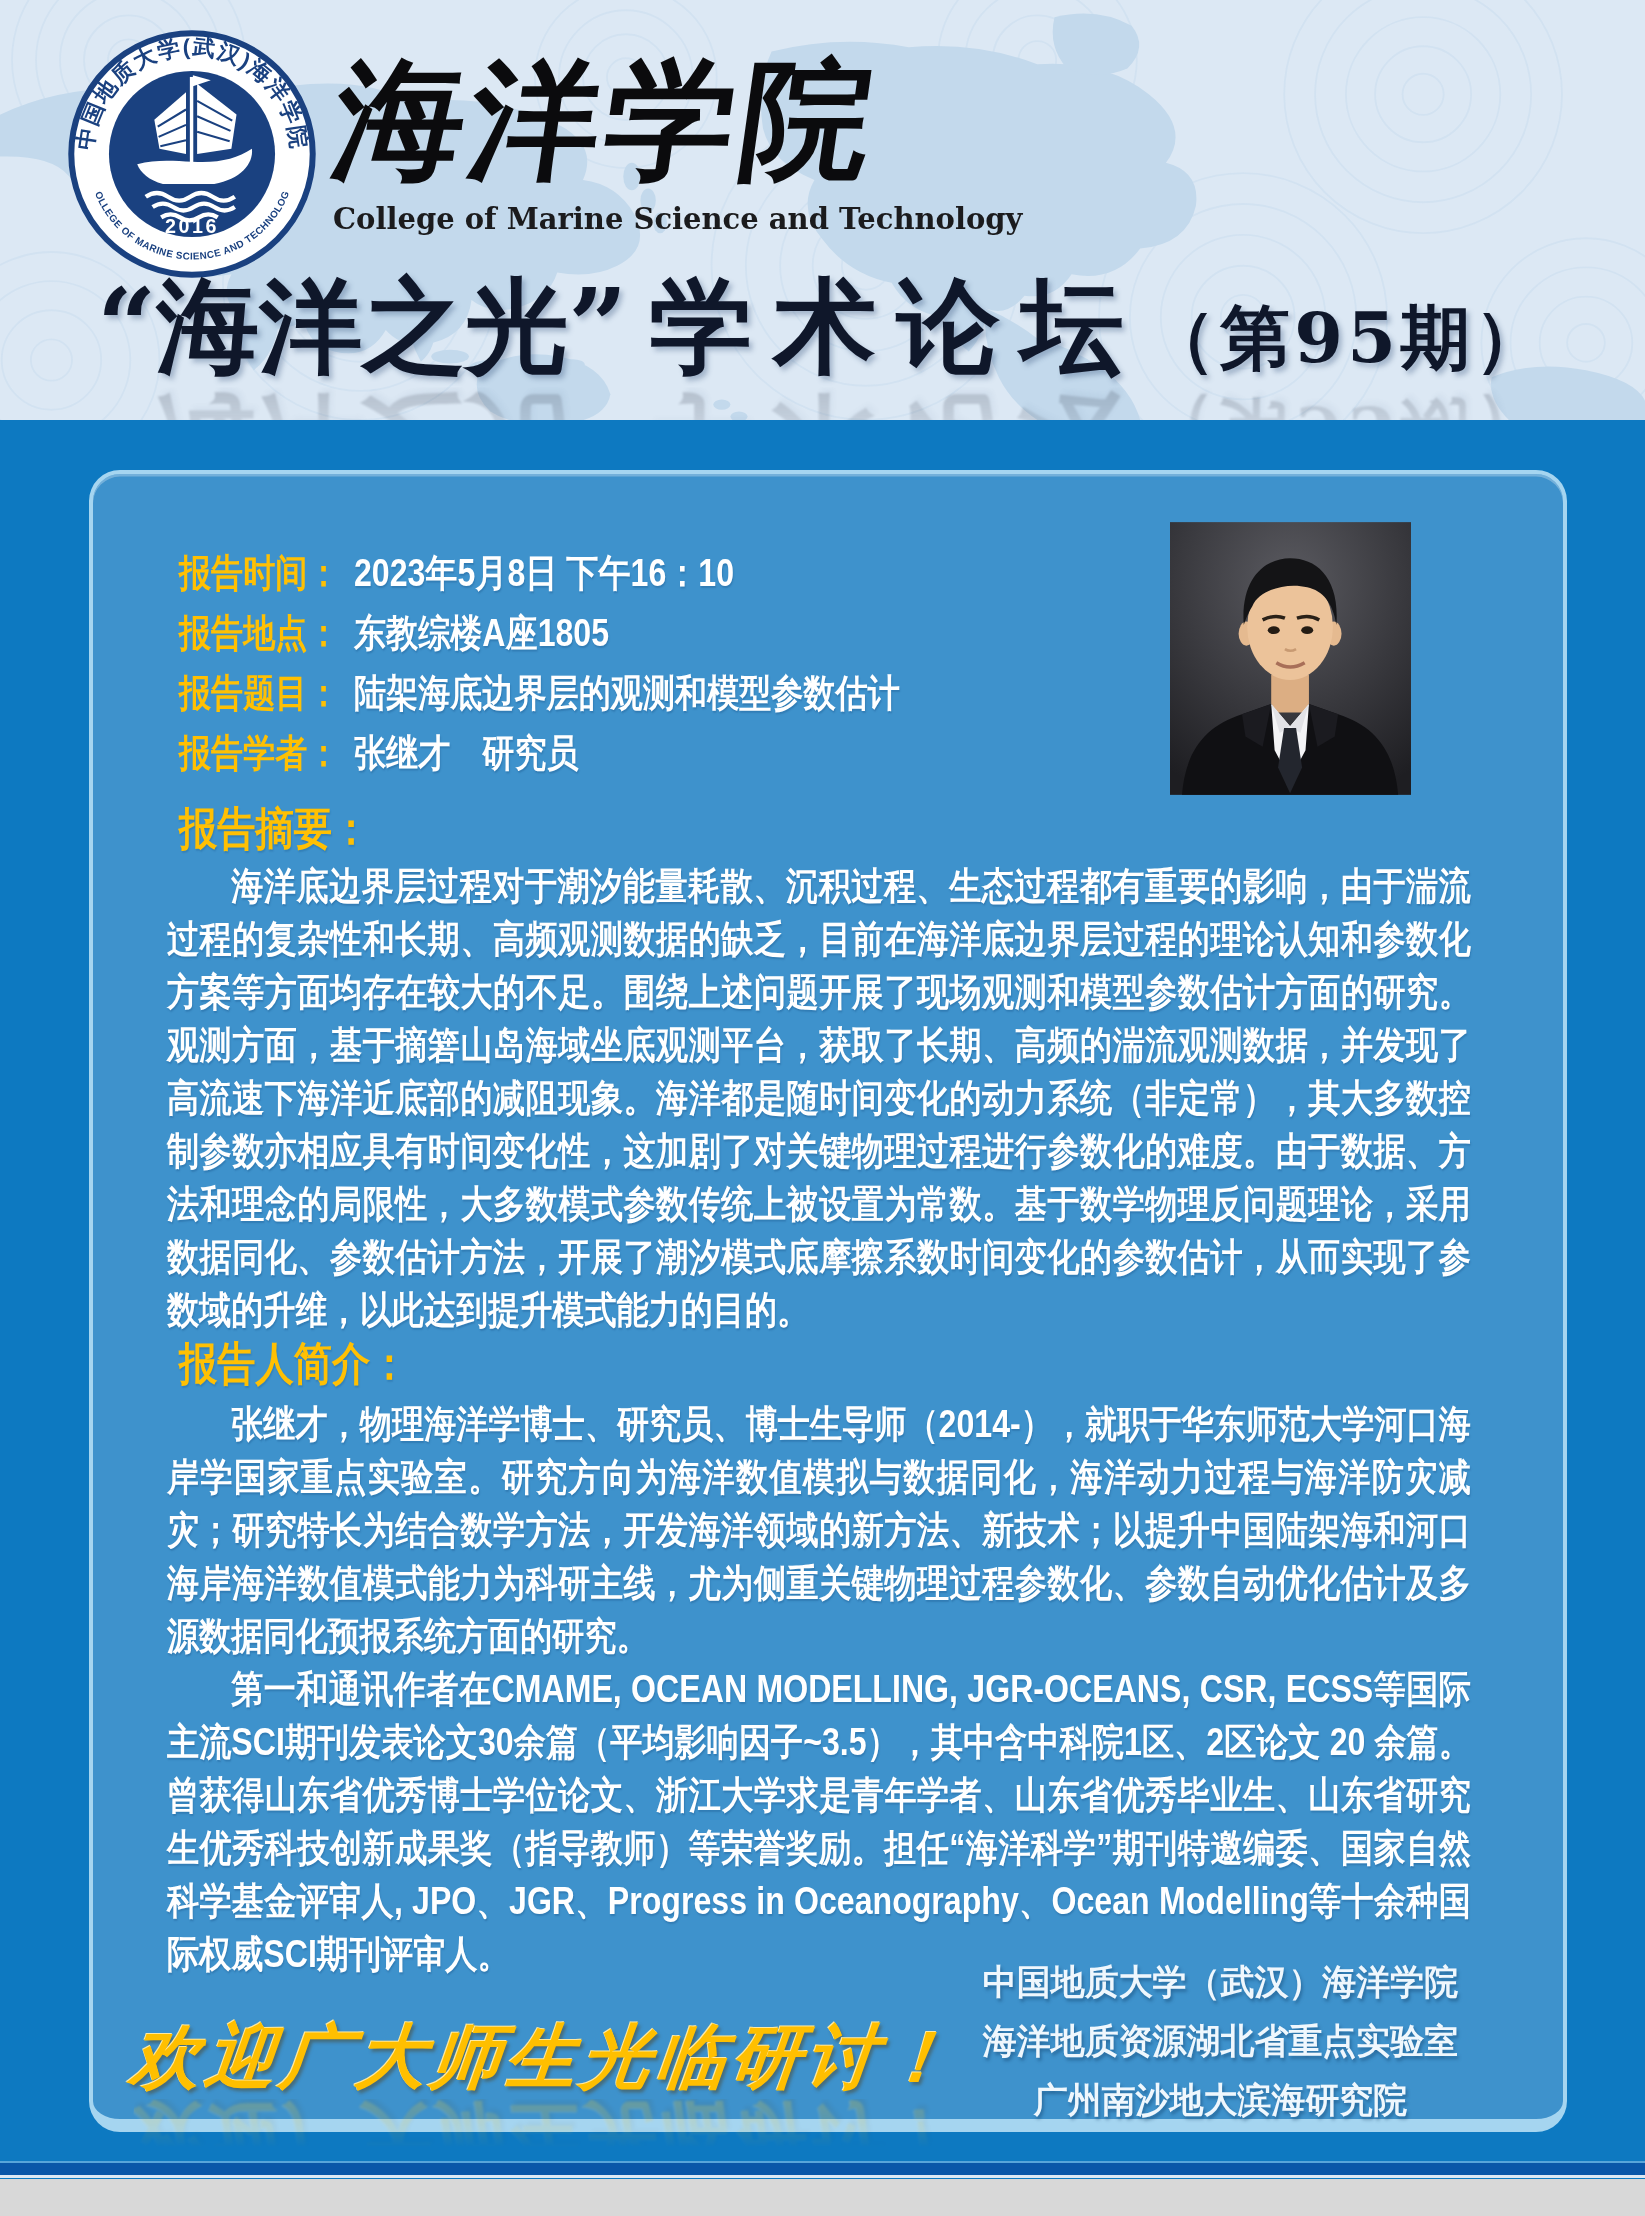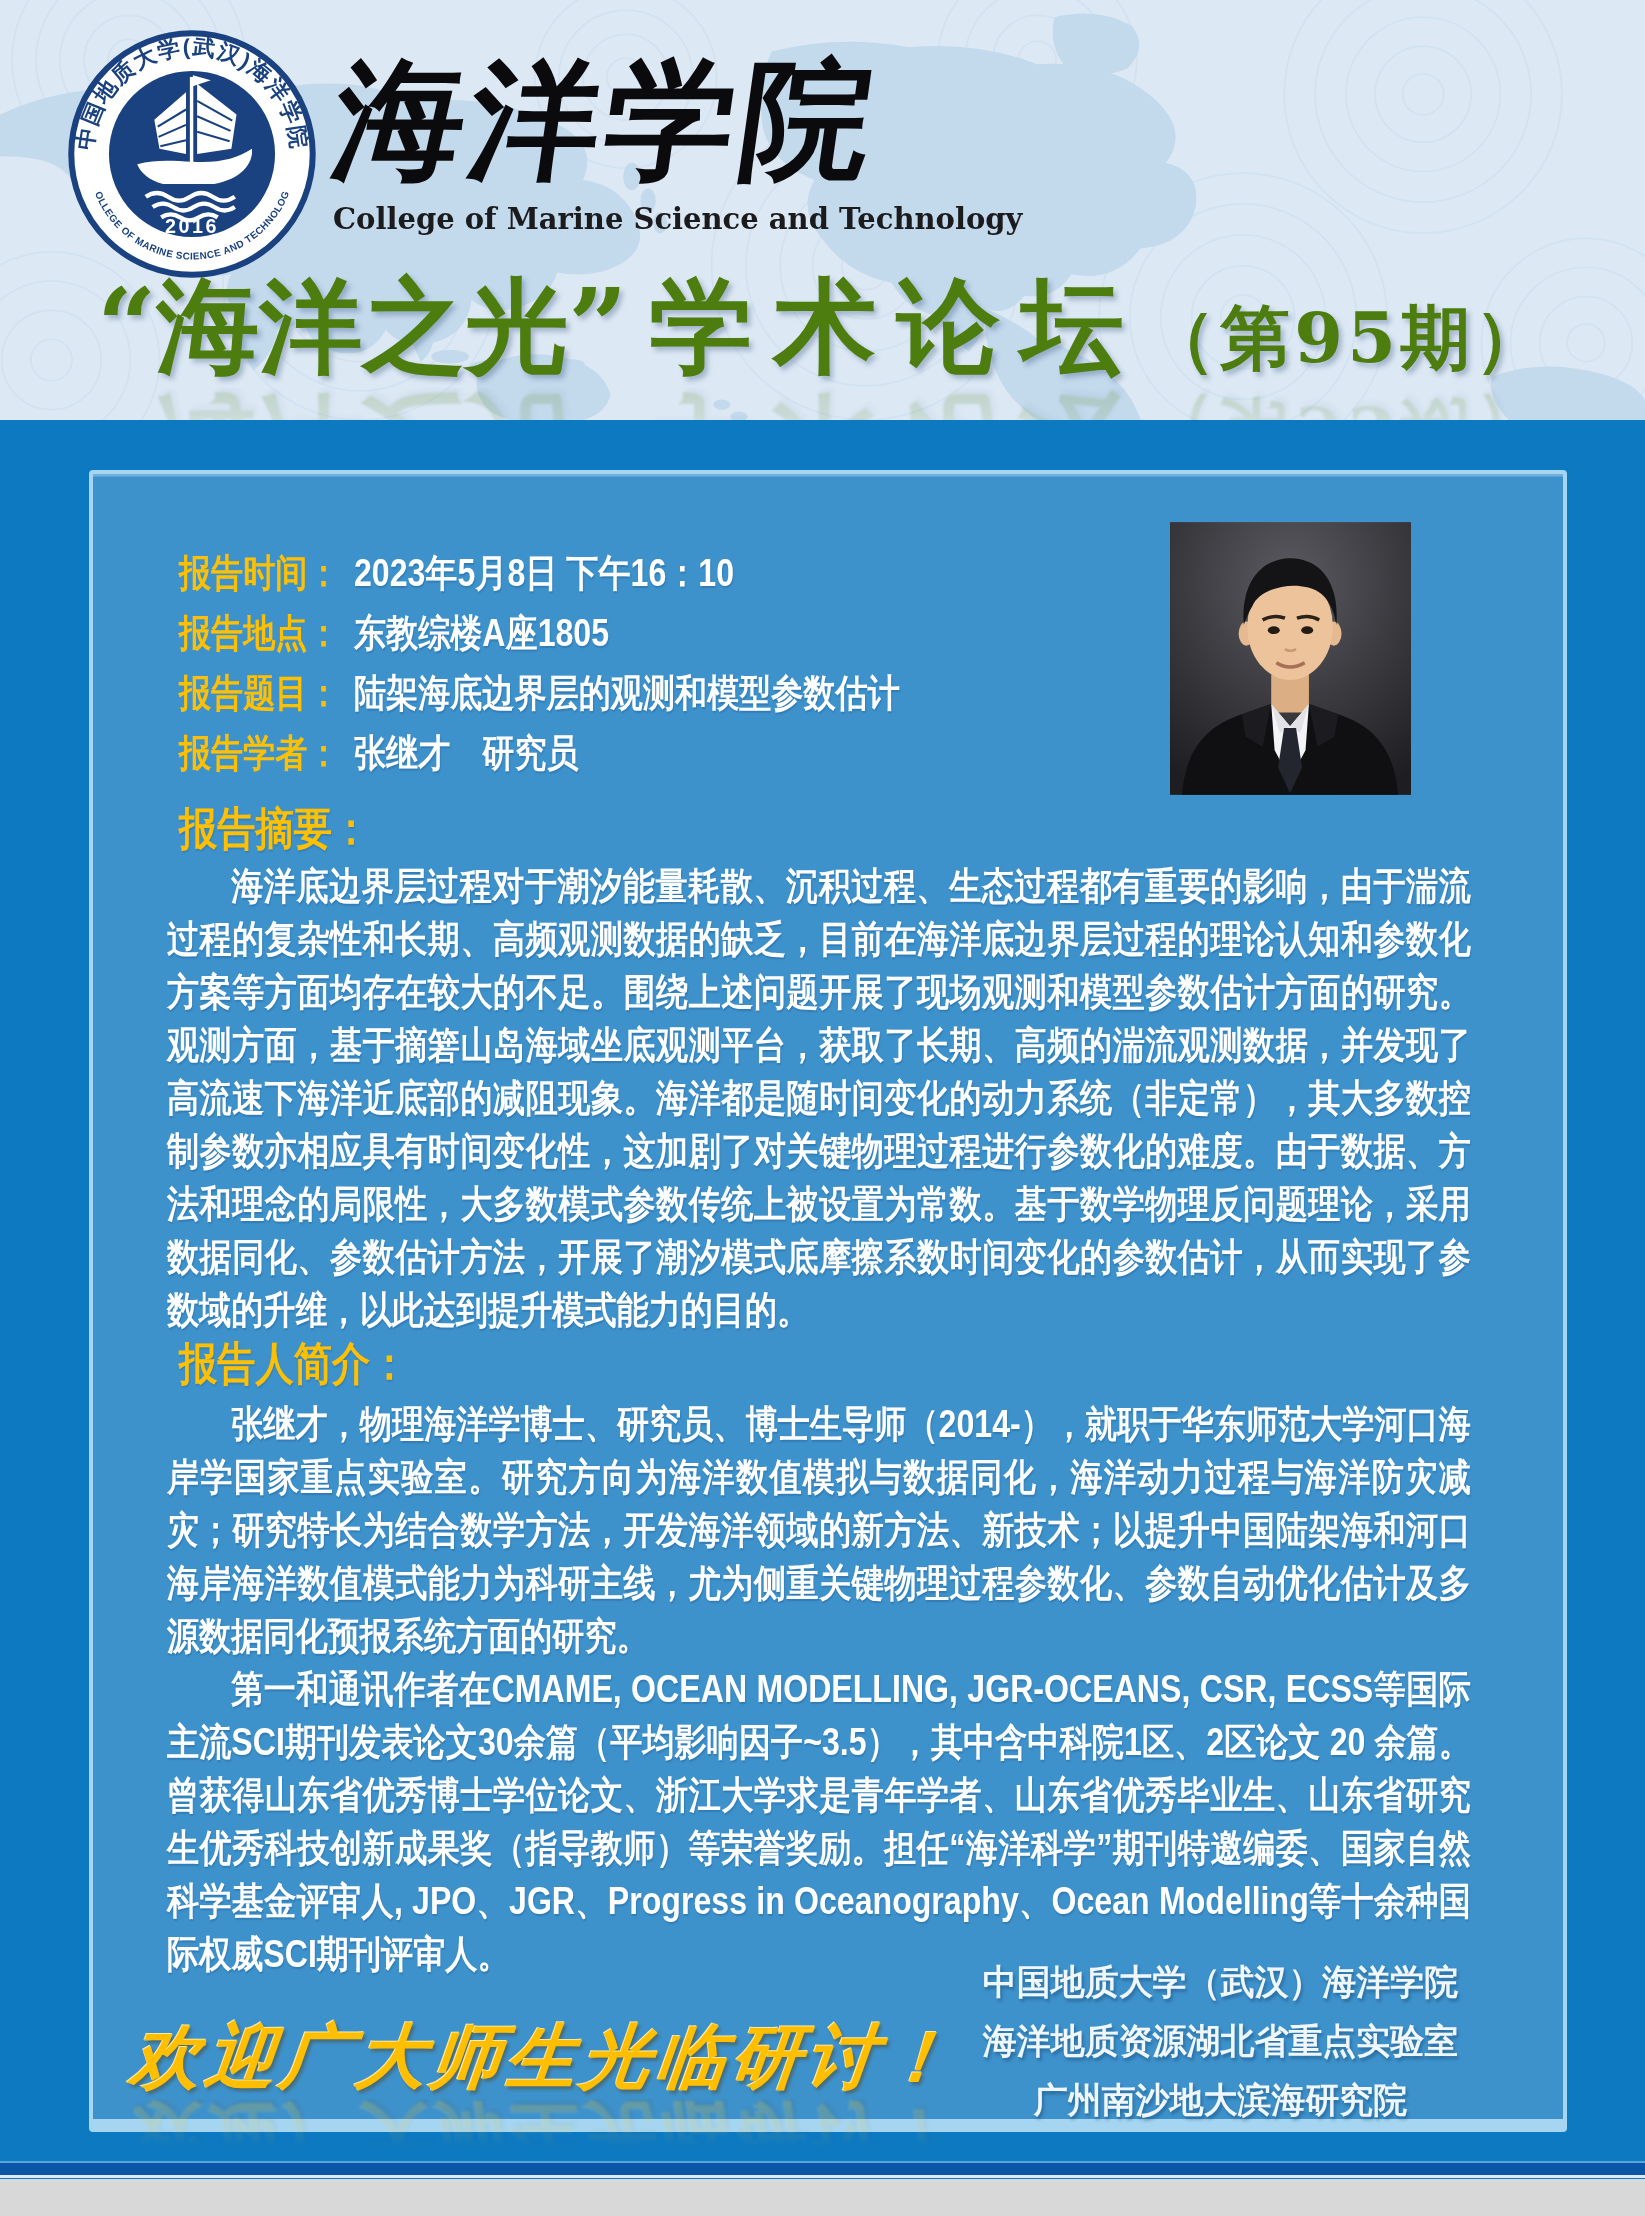--- a/index.html
+++ b/index.html
@@ -16,35 +16,35 @@
     position:absolute;left:336px;top:34px;width:583px;height:171px;
     font-family:"DejaVu Serif", serif;font-weight:900;font-size:130px;line-height:171px;
     color:#0b0b0d;letter-spacing:5.1px;transform:skewX(-8deg);white-space:nowrap;
   }
   .brand-english{
     position:absolute;left:333px;top:202px;width:600px;
     font-family:"DejaVu Serif", serif;font-weight:bold;font-size:29px;color:#1b1b1d;white-space:nowrap;
   }
   .title-line{
     position:absolute;left:0;top:269px;width:1646px;text-align:center;white-space:nowrap;
-    color:#4d7c0f;font-family:"DejaVu Serif", serif;font-weight:bold;line-height:1.1;
+    color:#0f172a;font-family:"DejaVu Serif", serif;font-weight:bold;line-height:1.1;
     text-shadow:3.4px 4.3px 5.1px rgba(60,90,130,.35);
   }
   .t-quote{font-size:103px;}
   .t-main{font-size:103px;letter-spacing:20.6px;margin-left:22px;}
   .t-issue{font-size:70px;letter-spacing:4.3px;margin-left:1.7px;}
   .title-reflection{
     top:387px;transform:scaleY(-1);opacity:.22;filter:blur(1.3px);
     -webkit-mask-image:linear-gradient(to bottom, transparent 30%, rgba(0,0,0,.9) 100%);
     mask-image:linear-gradient(to bottom, transparent 30%, rgba(0,0,0,.9) 100%);
   }
   
   .panel{
     position:absolute;left:89px;top:470px;width:1478px;height:1662px;box-sizing:border-box;
-    background:#3e92cc;border:4.3px solid #a5d5f0;border-bottom-width:13.7px;border-radius:4px;
+    background:#3e92cc;border:4.3px solid #a5d5f0;border-bottom-width:13.7px;border-radius:31px;
     box-shadow:inset 0 2.6px 0 rgba(255,255,255,.28);
   }
   .info-block{position:absolute;left:86px;top:69px;font-size:38px;font-weight:bold;
     transform:scaleX(.845);transform-origin:0 0;white-space:nowrap;}
   .info-row{line-height:60px;height:60px;}
   .info-label{color:#ffc003;}
   .info-value{color:#ffffff;margin-left:17px;text-shadow:0.9px 1.7px 1.7px rgba(10,60,110,.25);}
   .photo{position:absolute;left:1077px;top:48px;width:241px;height:273px;}
   .sec-heading{
     position:absolute;left:86px;font-size:45px;font-weight:bold;color:#ffc003;line-height:48px;

